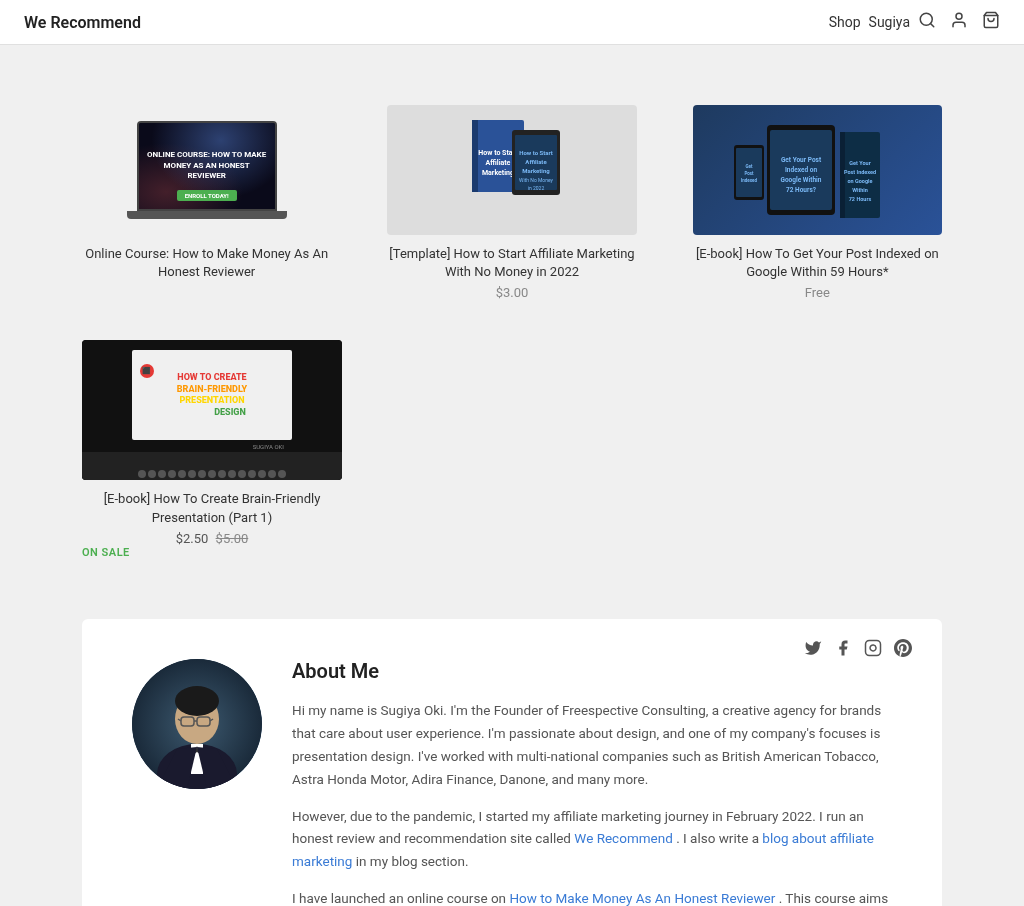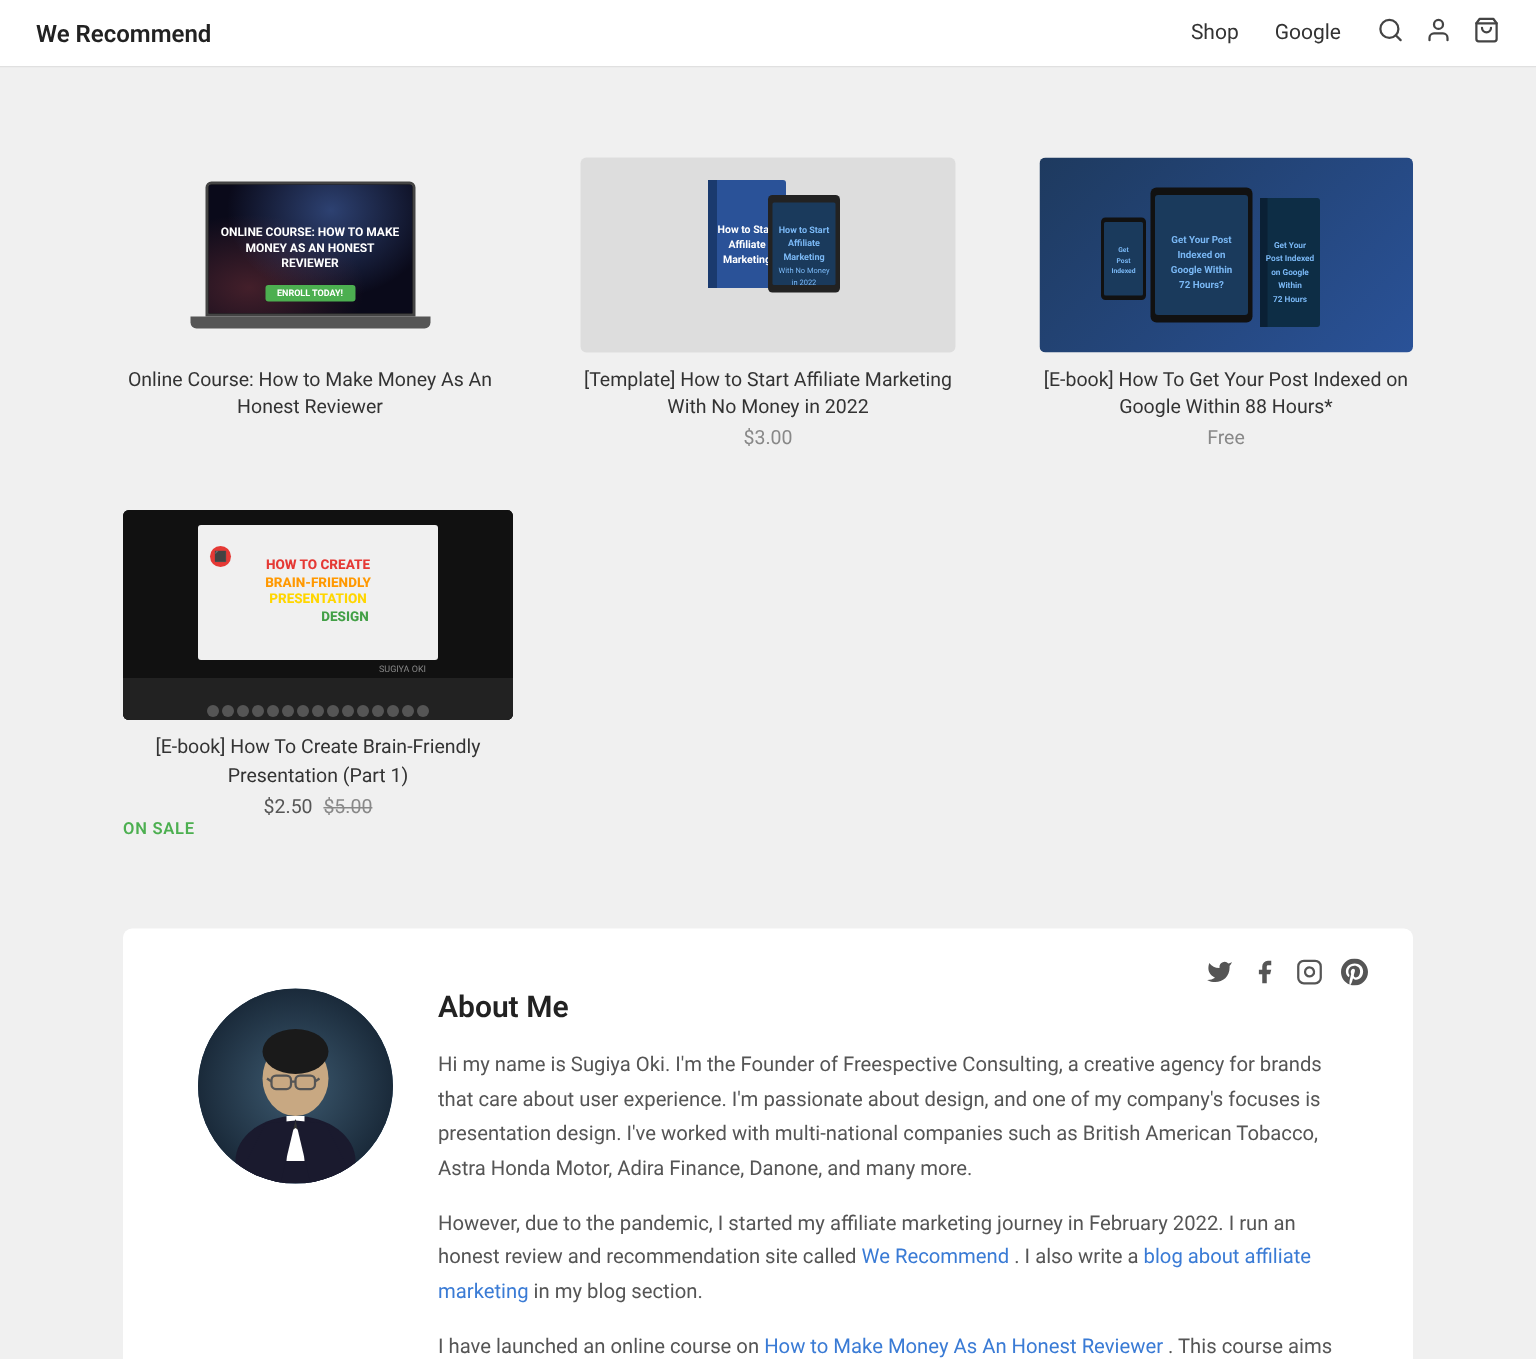--- a/index.html
+++ b/index.html
@@ -21,21 +21,21 @@
       border-bottom: 1px solid #e0e0e0;
     }
     .site-title {
       font-size: 16px;
       font-weight: 600;
       color: #222;
     }
     .header-nav {
       display: flex;
       align-items: center;
-      gap: 24px;
+      gap: 8px;
       justify-content: space-between;
     }
     .header-nav a {
       text-decoration: none;
       color: #333;
       font-size: 14px;
     }
     .header-icons {
       display: flex;
       align-items: center;
@@ -338,21 +338,21 @@
       padding: 20px;
     }
   </style>
 </head>
 <body>
 
 <header>
   <span class="site-title">We Recommend</span>
   <nav class="header-nav">
     <a href="#">Shop</a>
-    <a href="#">Google</a>
+    <a href="#">Sugiya</a>
     <div class="header-icons">
       <span class="header-icon">
         <svg width="18" height="18" viewBox="0 0 24 24" fill="none" stroke="#444" stroke-width="2" stroke-linecap="round" stroke-linejoin="round">
           <circle cx="11" cy="11" r="8"></circle>
             <line x1="21" y1="21" x2="16.65" y2="16.65"></line>
         </svg>
       </span>
       <span class="header-icon">
         <svg width="18" height="18" viewBox="0 0 24 24" fill="none" stroke="#444" stroke-width="2" stroke-linecap="round" stroke-linejoin="round">
           <path d="M20 21v-2a4 4 0 0 0-4-4H8a4 4 0 0 0-4 4v2"></path>
@@ -436,21 +436,21 @@
             <text x="138" y="91" font-size="5.5" fill="#7ab8f5" text-anchor="middle" font-weight="bold">72 Hours</text>
 
             <rect x="12" y="35" width="30" height="55" rx="3" fill="#111"></rect>
             <rect x="14" y="38" width="26" height="49" rx="1" fill="#1a3a5c"></rect>
             <text x="27" y="58" font-size="4.5" fill="#7ab8f5" text-anchor="middle" font-weight="bold">Get</text>
             <text x="27" y="65" font-size="4.5" fill="#7ab8f5" text-anchor="middle" font-weight="bold">Post</text>
             <text x="27" y="72" font-size="4.5" fill="#7ab8f5" text-anchor="middle" font-weight="bold">Indexed</text>
           </svg>
         </div>
       </div>
-      <div class="product-title">[E-book] How To Get Your Post Indexed on Google Within 88 Hours*</div>
+      <div class="product-title">[E-book] How To Get Your Post Indexed on Google Within 59 Hours*</div>
       <div class="product-price">Free</div>
     </div>
   </div>
 
   <div class="products-row2">
 
     <div class="product-card">
       <div class="product-image" style="height:140px; background:#111;">
         <div class="presentation-visual">
           <div class="pres-screen">

